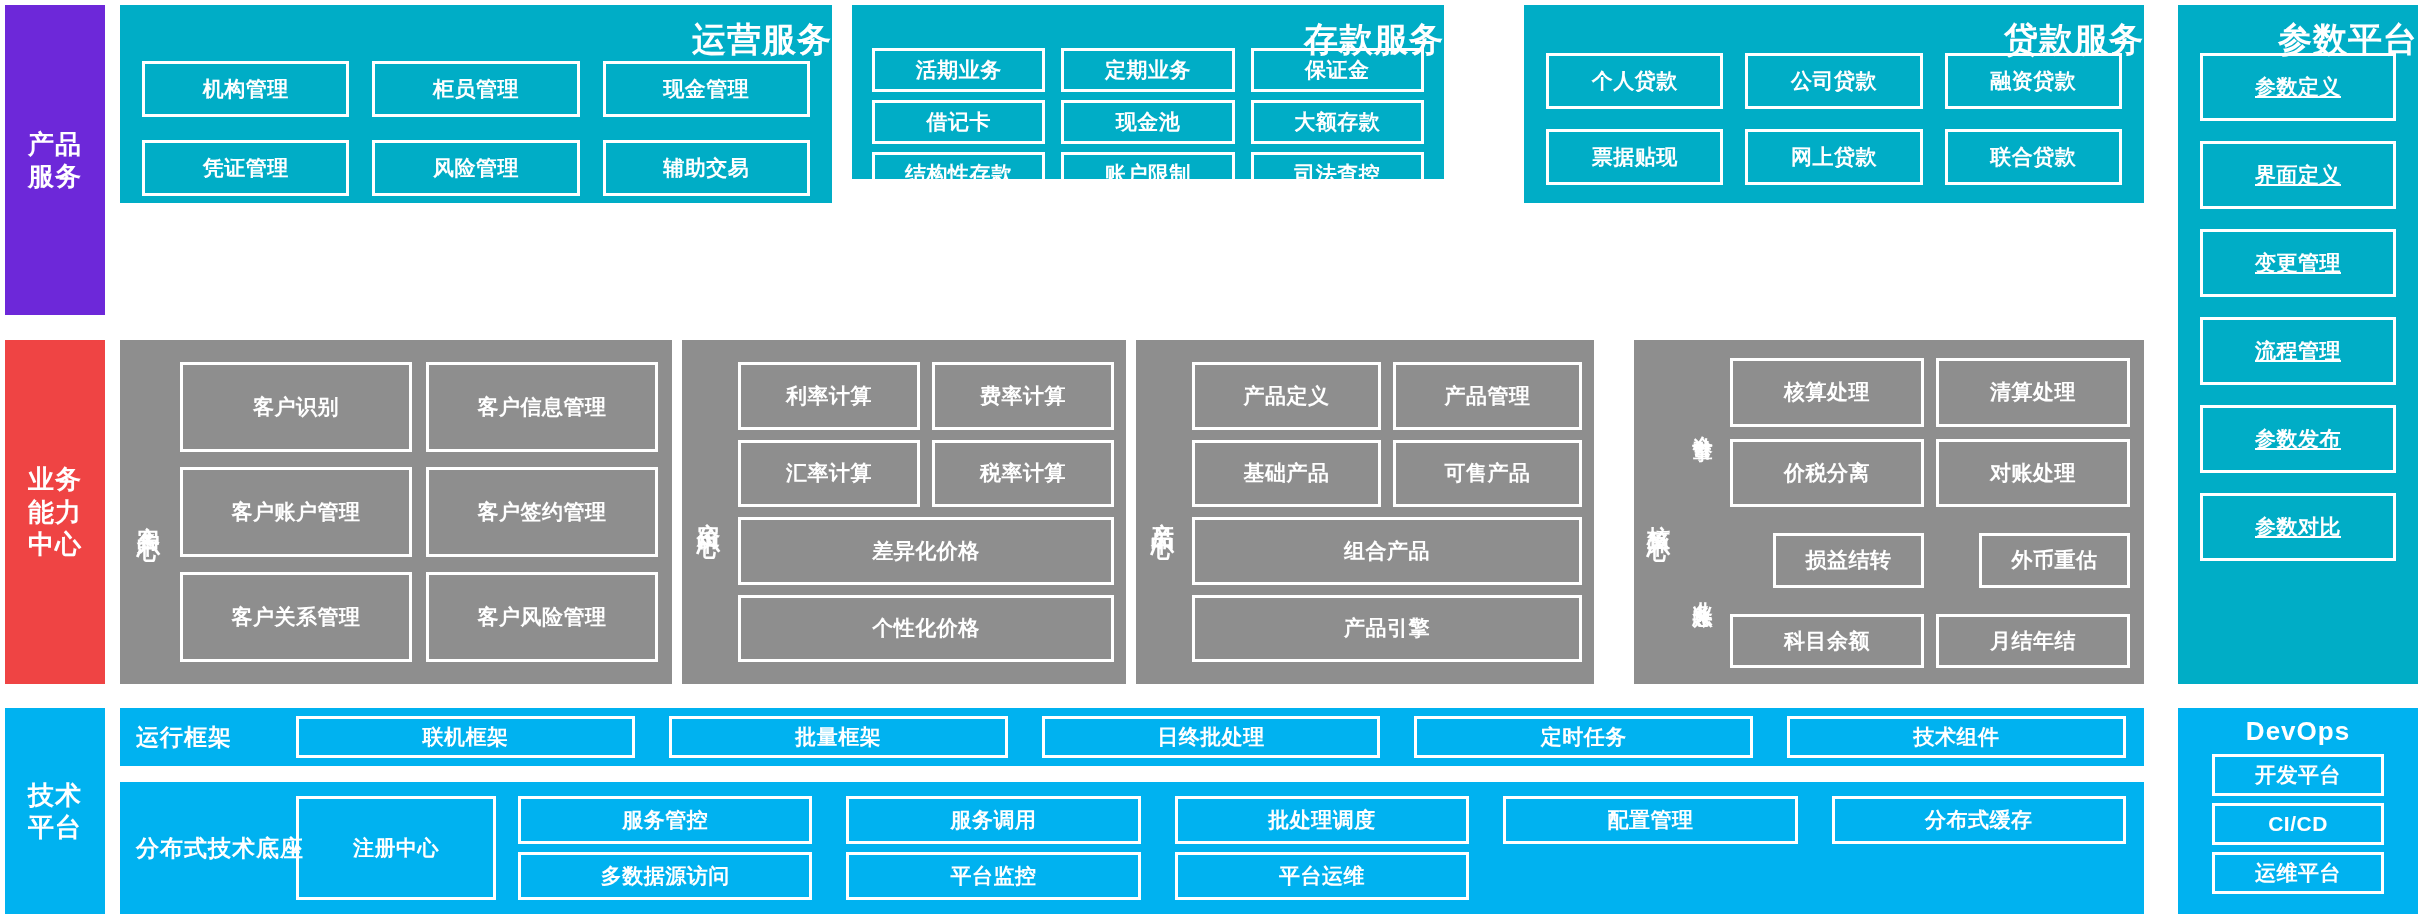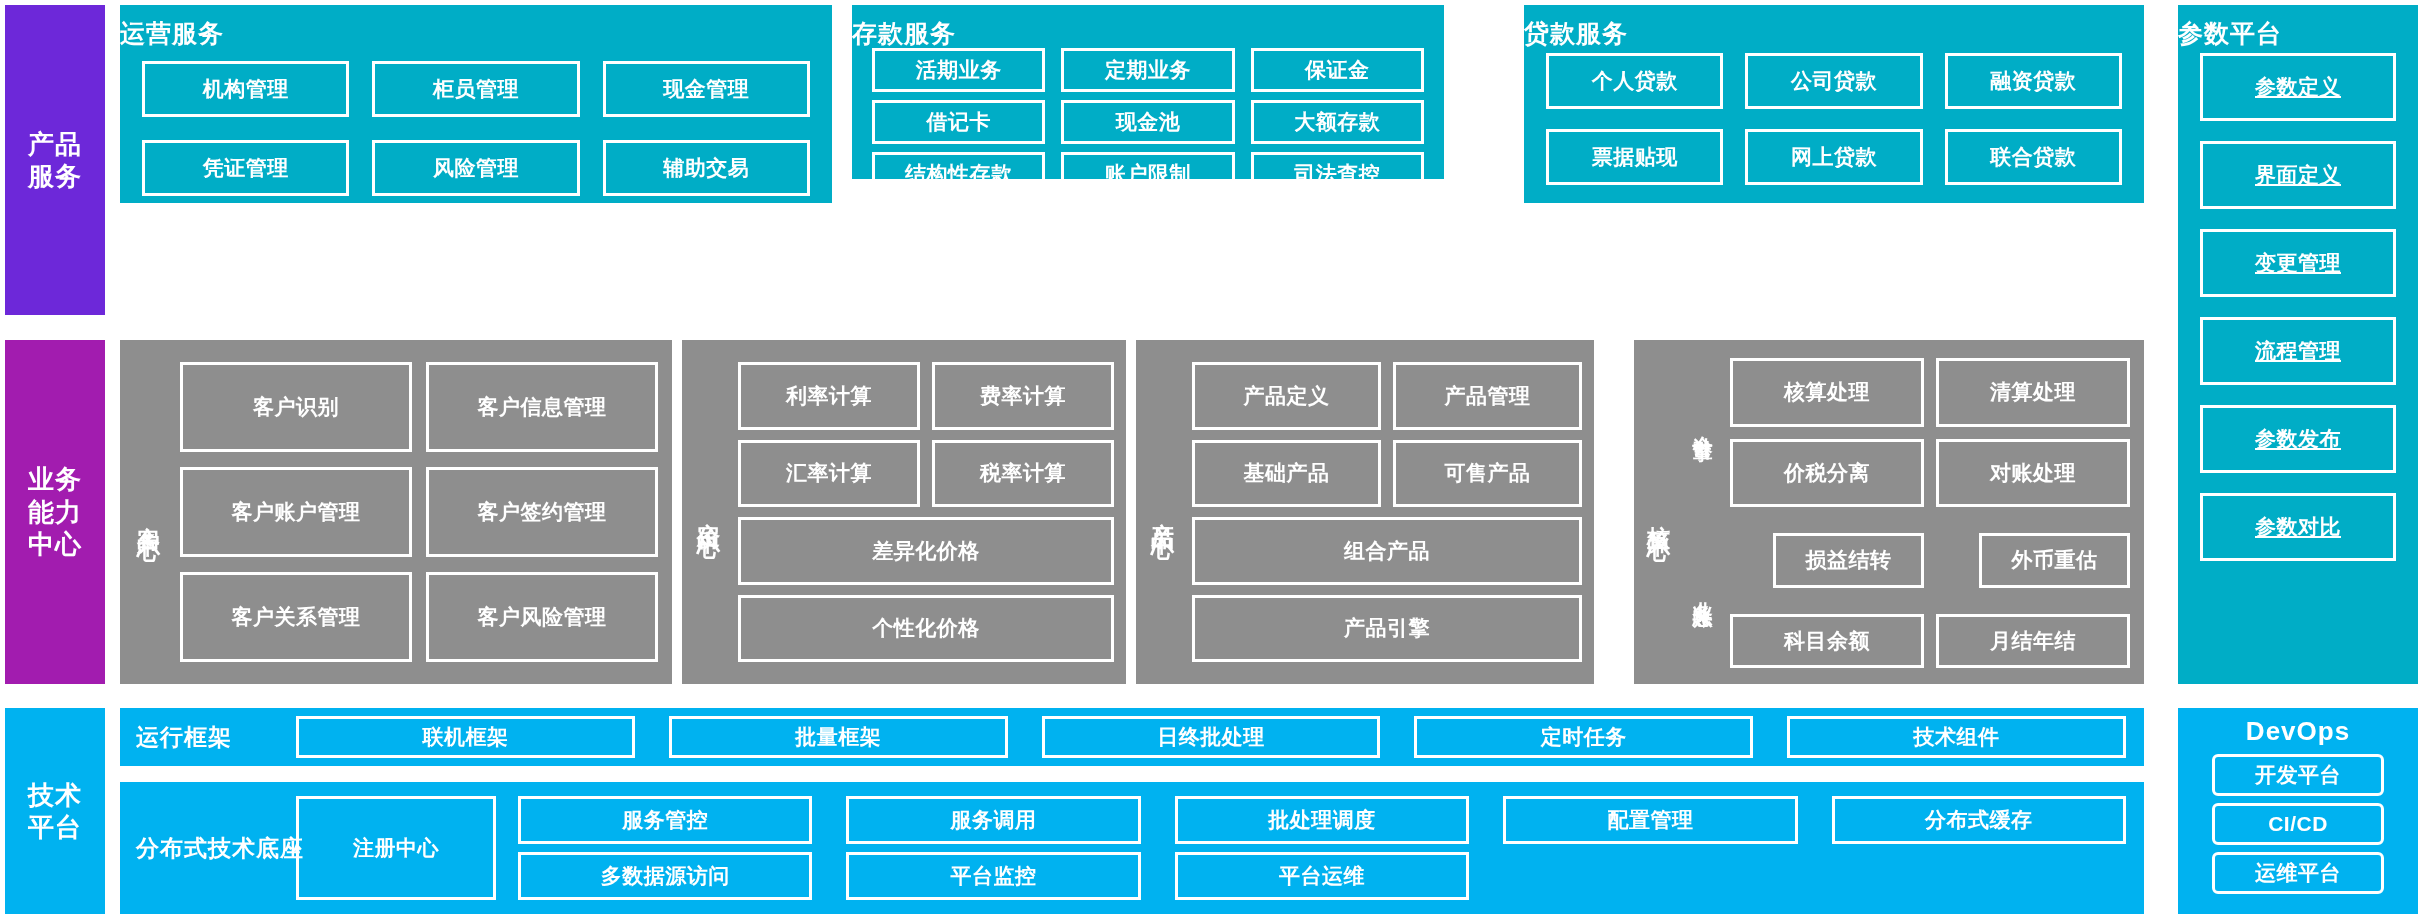--- a/index.html
+++ b/index.html
@@ -50,22 +50,22 @@
   
   #rail-product {
     left: 5px; top: 5px; width: 100px; height: 310px;
     background: #6d28d9;
   }
 
   .panel-teal { position: absolute; background: #00ADC6; }
   .panel-teal .panel-title {
     color: #ffffff;
     font-weight: bold;
-    font-size: 25px;
-    text-align: left;
+    font-size: 34px;
+    text-align: right;
     width: 100%;
     margin-top: 12px;
     letter-spacing: 1px;
   }
   .panel-teal .grid { display: grid; gap: 0px; }
 
   #panel-ops   { left: 120px; top: 5px;  width: 712px;  height: 198px; }
 
   
   #ops-grid {
@@ -103,21 +103,21 @@
   #param-list {
     position: absolute; left: 22px; top: 48px;
     width: 196px;
     display: flex; flex-direction: column; gap: 20px;
   }
   #param-list .tile { height: 68px; font-size: 21px; text-decoration: underline; }
 
   
   #rail-biz {
     left: 5px; top: 340px; width: 100px; height: 344px;
-    background: #a21caf;
+    background: #ef4444;
   }
   .panel-gray { position: absolute; background: #8E8E8E; }
   .vlabel {
     color: #ffffff; font-weight: bold; font-size: 23px;
     writing-mode: vertical-rl; text-orientation: upright;
     letter-spacing: 4px;
     display: flex; align-items: center; justify-content: center;
   }
 
   
@@ -227,21 +227,21 @@
   #devops-title {
     color: #ffffff; font-weight: bold; font-size: 26px;
     text-align: center; width: 100%; margin-top: 8px;
     letter-spacing: 1px;
   }
   #devops-list {
     position: absolute; left: 34px; top: 46px;
     width: 172px;
     display: flex; flex-direction: column; gap: 7px;
   }
-  #devops-list .tile { height: 42px; font-size: 21px; border-radius: 6px; }
+  #devops-list .tile { height: 42px; font-size: 21px; }
 </style>
 </head>
 <body>
 
 <div class="diagram">
 
   <div class="rail" id="rail-product">
     <span style="white-space:pre-line;">产品
 服务</span>
   </div>

